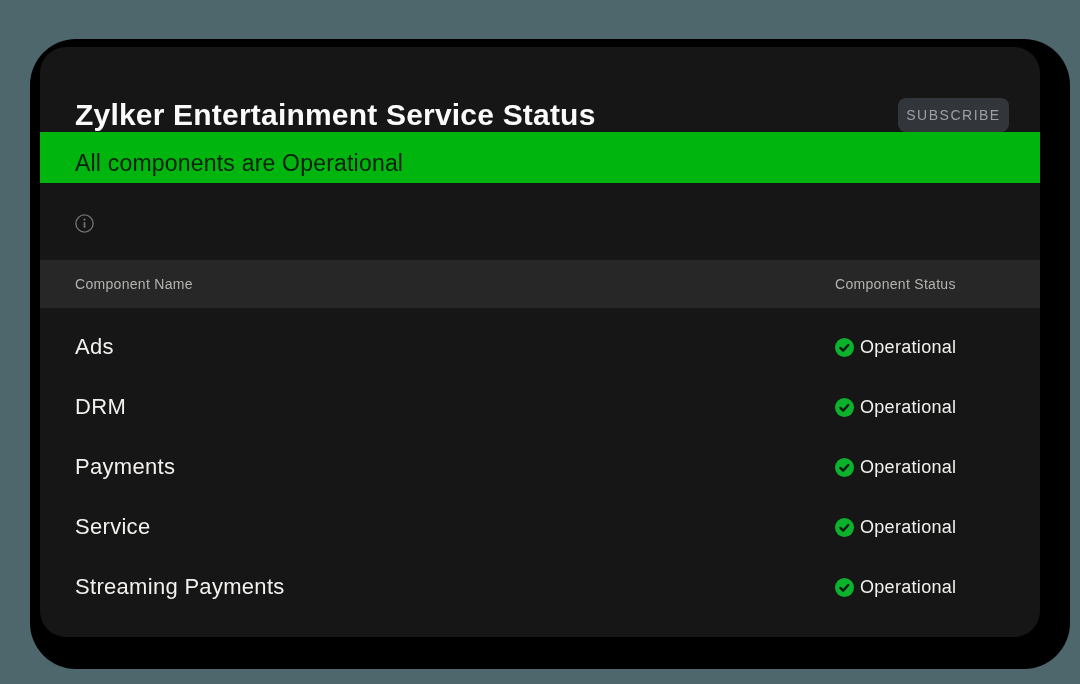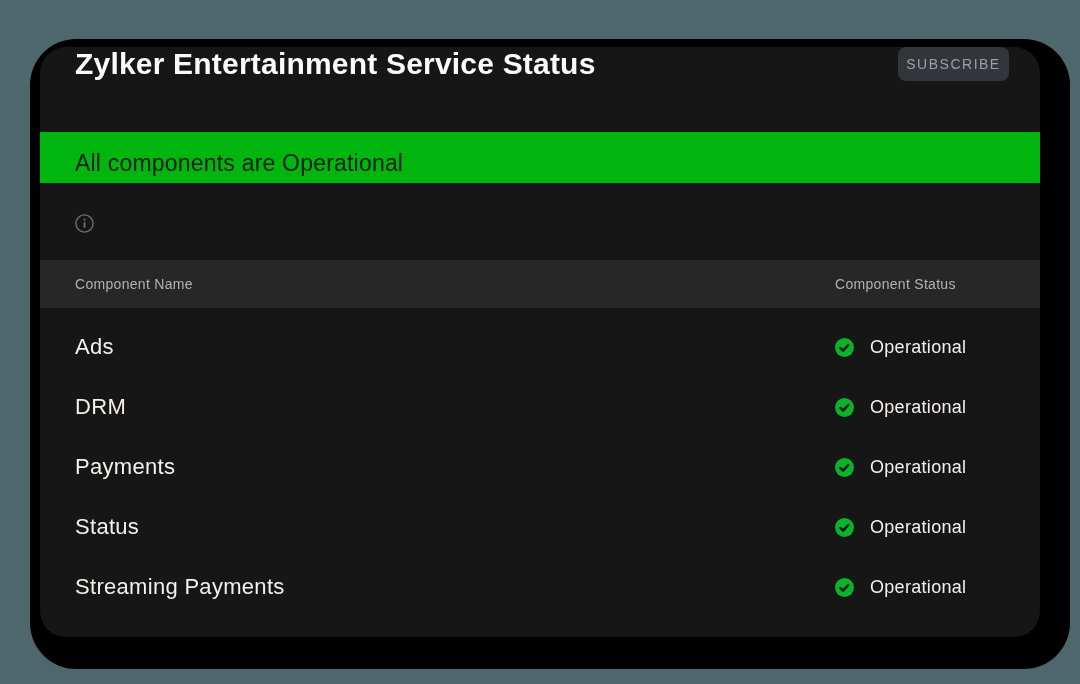--- a/index.html
+++ b/index.html
@@ -34,21 +34,21 @@
     border-radius:26px;
     box-shadow:10px 12px 0 20px var(--shadow-black);
     overflow:hidden;
     display:flex;
     flex-direction:column;
   }
   .card-header{
     height:85px;
     flex:none;
     display:flex;
-    align-items:flex-start;
+    align-items:flex-end;
     justify-content:space-between;
     padding:0 31px 0 35px;
   }
   .page-title{
     color:var(--title-white);
     font-size:30px;
     font-weight:700;
     letter-spacing:0.2px;
   }
   .subscribe-btn{
@@ -124,21 +124,21 @@
     flex:none;
     color:var(--row-text);
     font-size:22px;
     font-weight:500;
     letter-spacing:0.3px;
   }
   .row .status{
     flex:1;
     display:flex;
     align-items:center;
-    gap:16px;
+    gap:6px;
     color:var(--row-text);
     font-size:18px;
     font-weight:500;
     letter-spacing:0.3px;
   }
   .check-icon{display:inline-flex;flex:none;}
 </style>
 </head>
 <body>
 
@@ -202,21 +202,21 @@
         <svg width="19" height="19" viewBox="0 0 19 19">
           <circle cx="9.5" cy="9.5" r="9.5" fill="var(--check-green)"></circle>
           <path d="M5.4 9.9l2.7 2.7 5.2-5.6" stroke="var(--check-mark)" stroke-width="2.3" fill="none" stroke-linecap="round" stroke-linejoin="round"></path>
         </svg>
       </span>
       <span>Operational</span>
     </span>
   </div>
 
   <div class="row">
-    <span class="name">Status</span>
+    <span class="name">Service</span>
     <span class="status">
       <span class="check-icon">
         <svg width="19" height="19" viewBox="0 0 19 19">
           <circle cx="9.5" cy="9.5" r="9.5" fill="var(--check-green)"></circle>
           <path d="M5.4 9.9l2.7 2.7 5.2-5.6" stroke="var(--check-mark)" stroke-width="2.3" fill="none" stroke-linecap="round" stroke-linejoin="round"></path>
         </svg>
       </span>
       <span>Operational</span>
     </span>
   </div>

